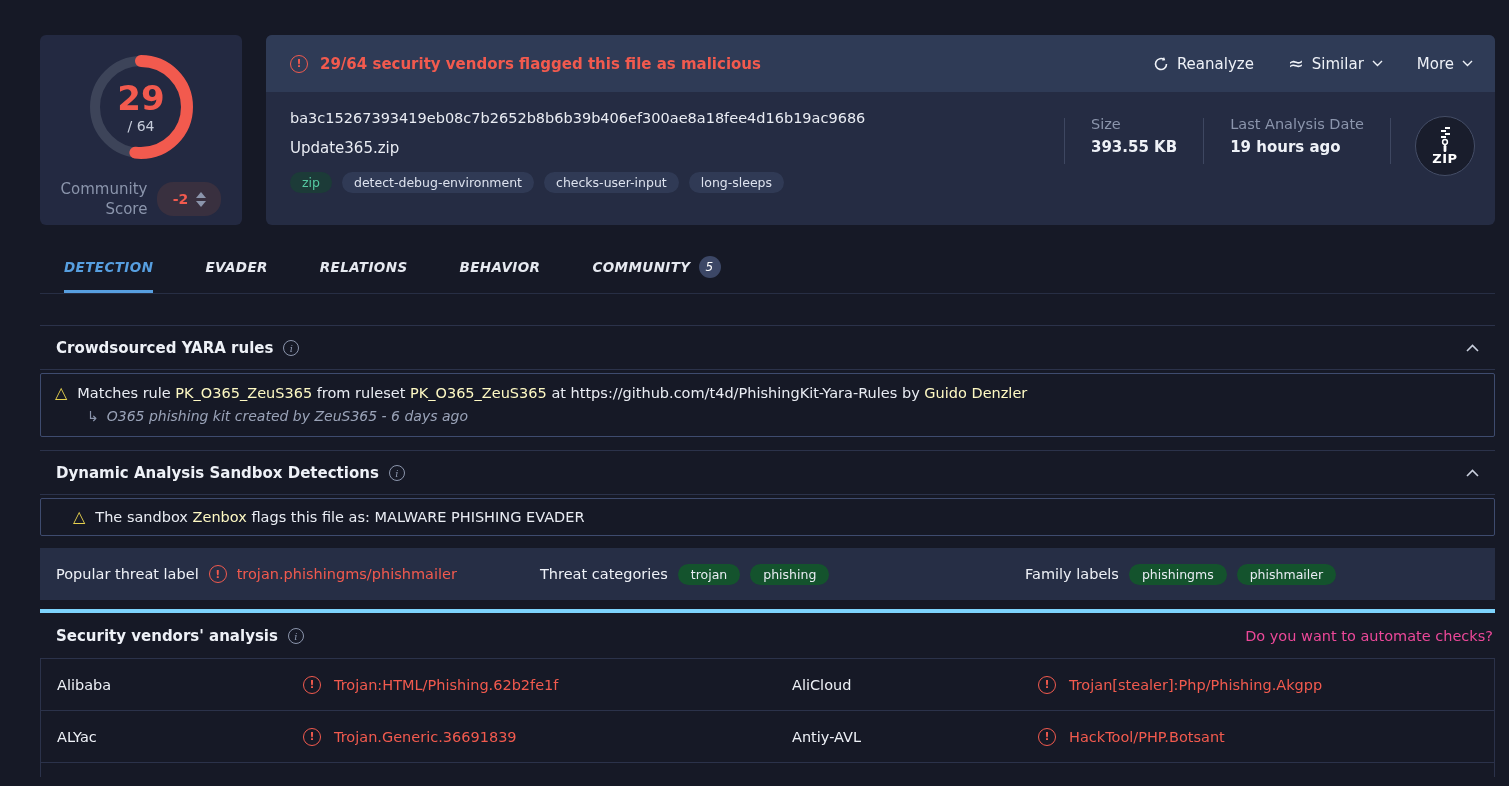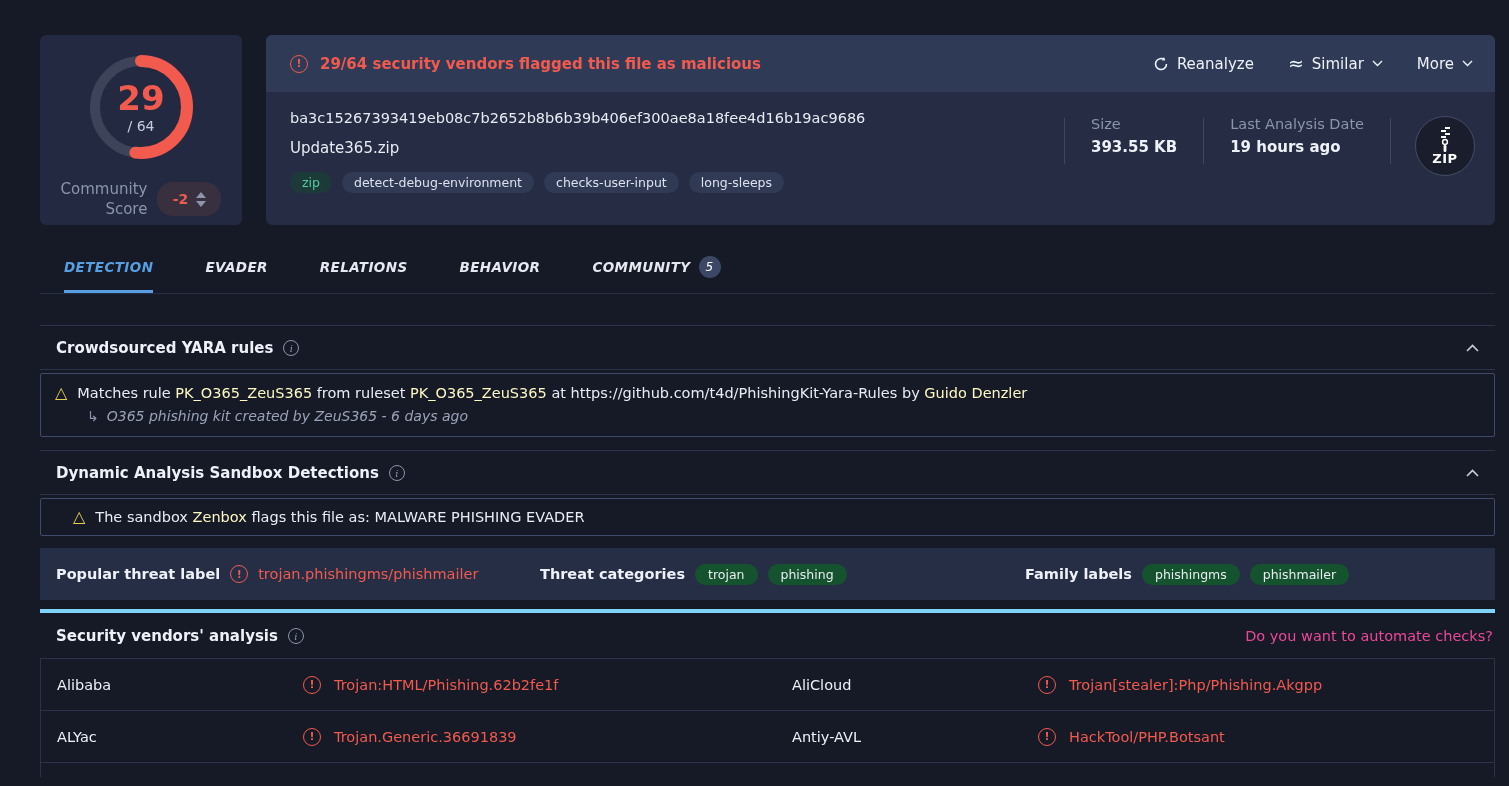--- a/index.html
+++ b/index.html
@@ -91,21 +91,21 @@
   .rule-desc { display:flex; align-items:center; gap:8px; margin:7px 0 0 32px; color:#9aa3b8; font-style:italic; font-size:14px; }
   .return-arrow { color:#8b95ac; font-style:normal; }
 
   .single-box { border:1px solid #3e4b6e; border-radius:2px; margin-top:3px; padding:10px 14px; }
 
   
   .threat-bar { background:#262e45; height:52px; margin-top:12px; display:flex; align-items:center; }
   .threat-group { display:flex; align-items:center; gap:10px; }
   .threat-group.g1 { width:500px; padding-left:16px; }
   .threat-group.g2 { width:485px; }
-  .threat-title { font-weight:bold; font-size:14.5px; color:#eef1f7; white-space:nowrap; }
+  .threat-title { font-weight:normal; font-size:14.5px; color:#eef1f7; white-space:nowrap; }
   .threat-value { color:#f25a4e; font-size:14.5px; cursor:pointer; }
   .pill { background:#14532d; color:#e9ecf3; border-radius:12px; padding:3px 13px; font-size:12.5px; cursor:pointer; white-space:nowrap; }
 
   
   .vendors-header { display:flex; align-items:center; gap:10px; padding:14px 2px 13px 16px; margin-top:9px;
                     border-top:4px solid #7dd3fc; }
   .automate { margin-left:auto; font-size:14.5px; color:#ec4899; cursor:pointer; }
   .vendor-table { border:1px solid #2b324a; border-bottom:none; }
   .vendor-row { display:grid; grid-template-columns:262px 473px 262px 1fr; align-items:center; height:52px;
                 border-bottom:1px solid #2b324a; }

